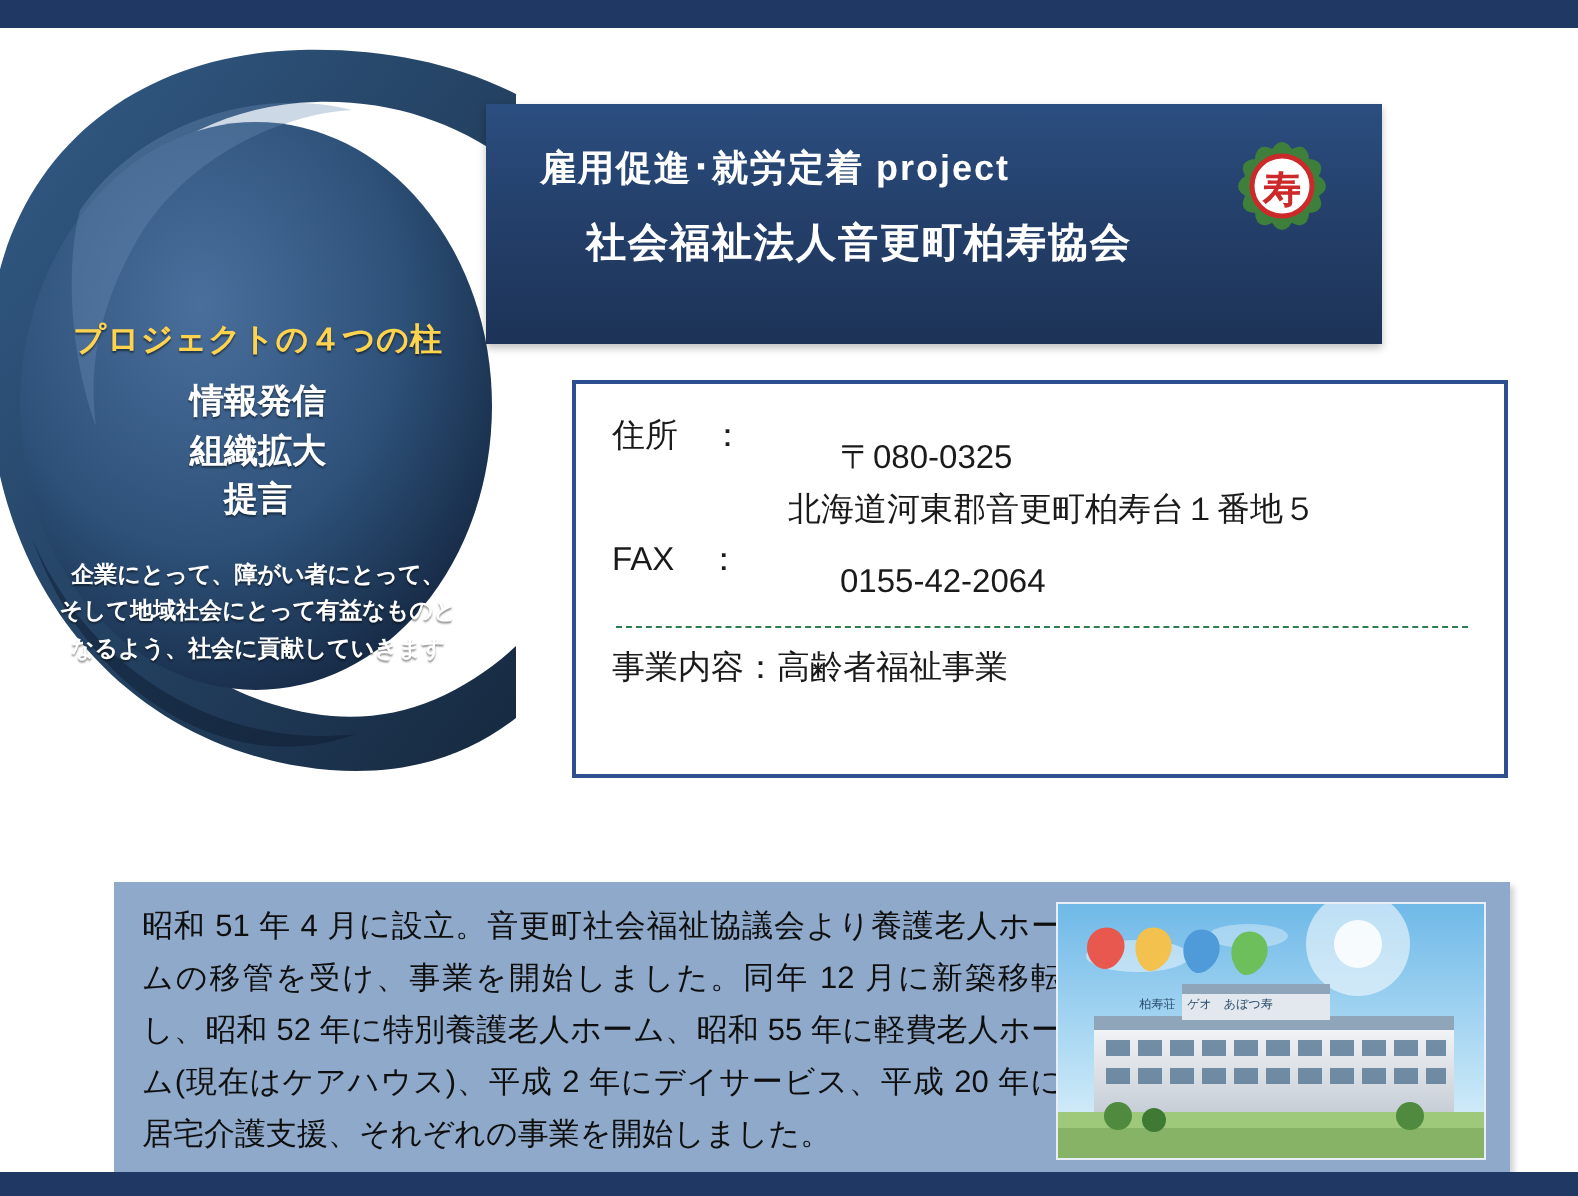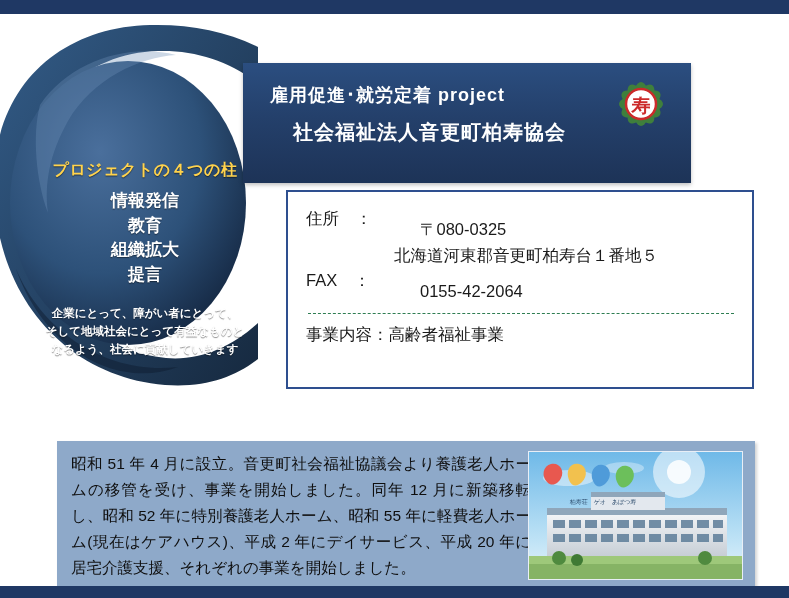--- a/index.html
+++ b/index.html
@@ -39,21 +39,21 @@
   .left-art {
     position: absolute;
     left: 0; top: 17px;
     width: 258px; height: 400px;
     overflow: hidden;
   }
   .left-art svg { display: block; }
 
   .left-text {
     position: absolute;
-    left: 16px;
+    left: 0;
     top: 160px;
     width: 258px;
     text-align: center;
     color: #ffffff;
     z-index: 5;
   }
   .pillars-title {
     color: #ffd34d;
     font-weight: bold;
     font-size: 16px;
@@ -71,21 +71,21 @@
     margin-top: 16px;
     font-size: 11.5px;
     font-weight: bold;
     line-height: 1.6;
     text-shadow: 0 1px 1px rgba(0,0,0,.45);
   }
 
   
   .banner {
     position: absolute;
-    left: 243px; top: 63px;
+    left: 243px; top: 52px;
     width: 448px; height: 120px;
     background: linear-gradient(180deg, #2b4e80 0%, #24406b 45%, #1d3357 100%);
     box-shadow: 0 2px 4px rgba(0,0,0,.25);
     text-align: right;
   }
   .banner-sub {
     position: absolute;
     left: 27px; top: 20px;
     color: #ffffff;
     font-size: 18px;
@@ -199,21 +199,20 @@
     <ellipse cx="128" cy="186" rx="118" ry="142" fill="url(#g1)"></ellipse>
 
     <path d="M40 88 C70 44 128 26 176 38 C140 40 92 62 68 104 C50 136 44 166 48 196 C36 164 32 118 40 88 Z" fill="#6d90b8" opacity=".35"></path>
     <path d="M16 252 C44 318 110 358 178 350 C120 372 46 336 16 252 Z" fill="#0d1c30" opacity=".5"></path>
   </svg>
 </div>
 
 <div class="left-text">
   <div class="pillars-title">プロジェクトの４つの柱</div>
   <div class="pillar-item">情報発信</div>
-  <div class="pillar-item">教育</div>
   <div class="pillar-item">組織拡大</div>
   <div class="pillar-item">提言</div>
   <div class="left-statement">
     <div>企業にとって、障がい者にとって、</div>
     <div>そして地域社会にとって有益なものと</div>
     <div>なるよう、社会に貢献していきます</div>
   </div>
 </div>
 
 <div class="banner">

